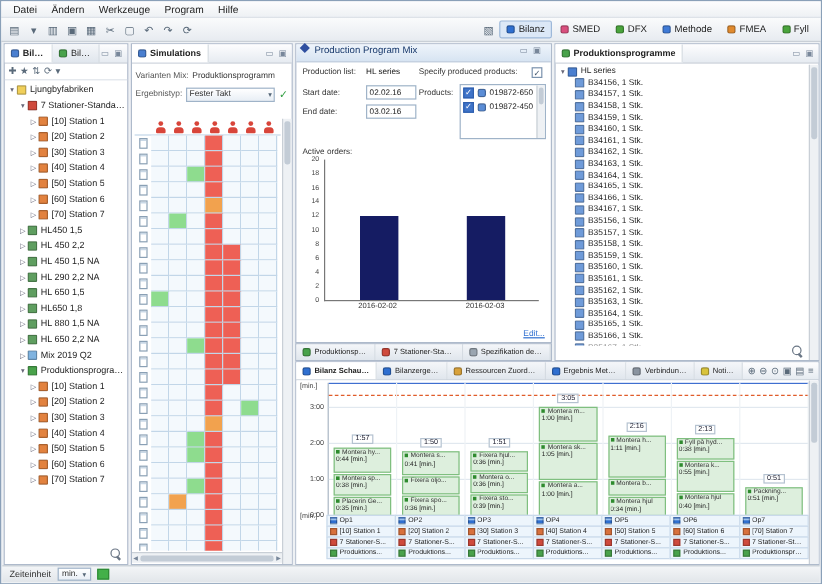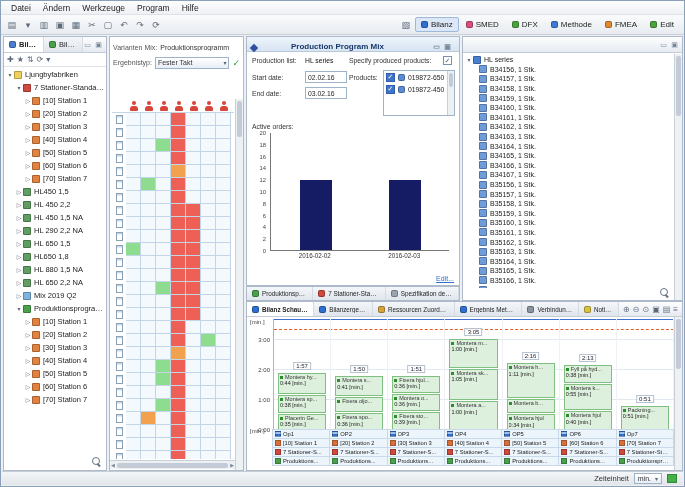--- a/index.html
+++ b/index.html
@@ -63,21 +63,21 @@
   .doc{width:7px;height:9px;background:#fff;border:1px solid #8aa0b5;box-shadow:inset 0 1.5px 0 #c9d8e6;}
   .cell{width:15px;height:13px;flex:none;border-right:1px solid #c2d6e8;border-bottom:1px solid #c2d6e8;background:#f4f9fd;}
   .cell.W{background:#f4f9fd;} .cell.R{background:#ee6055;} .cell.G{background:#8edc8e;} .cell.O{background:#f2a24e;}
   .hscroll{position:absolute;left:0;right:8px;bottom:0;height:9px;background:#eef1f4;border-top:1px solid #c9cfd6;display:flex;align-items:center;justify-content:space-between;font-size:5px;color:#78879a;padding:0 1px;}
   .hthumb{height:5px;background:#c3ccd6;border-radius:2px;flex:1;margin:0 2px;}
   .vscroll{position:absolute;top:0;right:0;bottom:0;width:8px;background:#eef1f4;border-left:1px solid #c9cfd6;}
   .vthumb{position:absolute;left:1px;right:1px;top:2px;height:36px;background:#c3ccd6;border-radius:2px;}
 
   
   .panel-ppm{left:245px;top:35px;width:214px;height:250px;}
-  .ppm-header{height:15px;background:linear-gradient(#eef4fb,#d7e4f2);border-bottom:1px solid #b9c8da;display:flex;align-items:flex-end;padding:0 4px;font-weight:bold;color:#17386b;font-size:8px;gap:29px;}
+  .ppm-header{height:15px;background:linear-gradient(#eef4fb,#d7e4f2);border-bottom:1px solid #b9c8da;display:flex;align-items:flex-start;padding:0 4px;font-weight:normal;color:#17386b;font-size:8px;}
   .diamond{width:6px;height:6px;background:#2f4fa0;transform:rotate(45deg);margin-right:5px;flex:none;}
   .ppm-lab{position:absolute;font-size:6.8px;color:#333;}
   .ppm-val{position:absolute;font-size:6.8px;color:#111;}
   .field{position:absolute;border:1px solid #9fb3c8;background:#fff;height:12px;font-size:6.8px;padding:0 2px;display:flex;align-items:center;}
   .cb{display:inline-flex;width:9px;height:9px;border:1px solid #7a92ad;background:#fff;align-items:center;justify-content:center;font-size:7px;color:#475a70;flex:none;}
   .cb.checked::after{content:"✓";}
   .cb.blue{background:#3f74c9;border-color:#2f5fae;color:#fff;}
   .listbox{position:absolute;border:1px solid #9fb3c8;background:#fff;overflow:hidden;}
   .lb-item{display:flex;align-items:center;gap:3px;height:12px;padding:0 2px;font-size:6.8px;}
   .bchart{position:absolute;left:4px;right:8px;top:96px;height:130px;}
@@ -121,21 +121,21 @@
   .g-total{position:absolute;left:50%;transform:translateX(-50%);font-size:6px;color:#223;background:rgba(255,255,255,.85);border:1px solid #b5c2d0;padding:0 2px;white-space:nowrap;z-index:2;}
   .g-foot{position:absolute;left:26px;right:8px;bottom:0;height:40px;display:flex;}
   .g-fcol{flex:1;display:flex;flex-direction:column;min-width:0;}
   .g-frow{height:10px;border:1px solid #c9d9ea;margin:-1px 0 0 -1px;background:#edf5fc;display:flex;align-items:center;gap:2px;padding:0 2px;overflow:hidden;font-size:5.8px;white-space:nowrap;}
   .g-ftxt{overflow:hidden;text-overflow:ellipsis;}
   .fi{width:6px;height:6px;flex:none;border:1px solid rgba(0,0,0,.25);}
   .fi.op{background:linear-gradient(180deg,#9ec2ee 0 50%,#2f6fd0 50% 100%);}
   .fi.st{background:#d8703c;} .fi.va{background:#cf4a3c;} .fi.pr{background:#49a24b;}
 
   
-  .statusbar{position:absolute;left:1px;right:1px;bottom:1px;height:14px;background:linear-gradient(#f3f5f7,#e2e6ea);border-top:1px solid #c5ccd4;display:flex;align-items:center;justify-content:flex-end;gap:5px;padding:0 6px;font-size:7.5px;color:#333;}
+  .statusbar{position:absolute;left:1px;right:1px;bottom:1px;height:14px;background:linear-gradient(#f3f5f7,#e2e6ea);border-top:1px solid #c5ccd4;display:flex;align-items:center;gap:5px;padding:0 6px;font-size:7.5px;color:#333;}
   .sb-select{border:1px solid #9fb3c8;background:linear-gradient(#fff,#e8eef5);height:11px;display:flex;align-items:center;gap:4px;padding:0 3px;font-size:7px;}
   .sb-green{width:10px;height:9px;background:#43b049;border:1px solid #2f8a36;}
 </style>
 </head>
 <body>
 
 <div class="window">
 
   <div class="menubar">
 
@@ -179,21 +179,21 @@
           <div class="persp-btn">
             <span class="sq small" style="background: rgb(63, 122, 214);"></span>
             <span class="lbl">Methode</span>
           </div>
           <div class="persp-btn">
             <span class="sq small" style="background: rgb(224, 138, 46);"></span>
             <span class="lbl">FMEA</span>
           </div>
           <div class="persp-btn">
             <span class="sq small" style="background: rgb(74, 164, 60);"></span>
-            <span class="lbl">Edit</span>
+            <span class="lbl">Fyll</span>
           </div>
         </div>
     </div>
   </div>
 
   <div class="panel panel-left">
     <div class="tabbar">
       <div style="display:flex;min-width:0;">
 
       <div class="tab selected">
@@ -348,20 +348,30 @@
         <div class="tree-row" style="padding-left: 20px;">
           <span class="tw">▷</span>
           <span class="ticon" style="background: rgb(226, 130, 63);"></span>
           <span class="tree-label">[70] Station 7</span>
         </div>
       </div>
     <span class="mag corner-mag"></span>
   </div>
 
   <div class="panel panel-sim">
+    <div class="tabbar">
+      <div class="tab selected">
+        <span class="sq small" style="background:#4a7fd0;"></span>
+        <span class="lbl">Simulations</span>
+      </div>
+      <div class="winbtns">
+        <span class="winbtn">▭</span>
+        <span class="winbtn">▣</span>
+      </div>
+    </div>
     <div class="sim-form">
       <div class="sim-row">
         <span class="sim-lab">Varianten Mix:</span>
         <span style="overflow:hidden;text-overflow:ellipsis;white-space:nowrap;">Produktionsprogramm</span>
       </div>
       <div class="sim-row">
         <span class="sim-lab">Ergebnistyp:</span>
         <div class="combo">
             <span>Fester Takt</span>
           </div>
@@ -850,20 +860,24 @@
       <div class="bc-xlabels" id="bc-xlabels">
           <div class="bc-xl">2016-02-02</div>
           <div class="bc-xl">2016-02-03</div>
         </div>
     </div>
     <span class="edit-link">Edit...</span>
   </div>
 
   <div class="panel panel-right">
     <div class="tabbar">
+      <div class="tab selected">
+        <span class="sq small" style="background:#49a24b;"></span>
+        <span class="lbl">Produktionsprogramme</span>
+      </div>
       <div class="winbtns">
         <span class="winbtn">▭</span>
         <span class="winbtn">▣</span>
       </div>
     </div>
     <div class="rtree tree">
       <div class="tree-row">
         <span class="tw">▾</span>
         <span class="ticon" style="background:#4a7fd0;"></span>
         <span class="tree-label">HL series</span>

